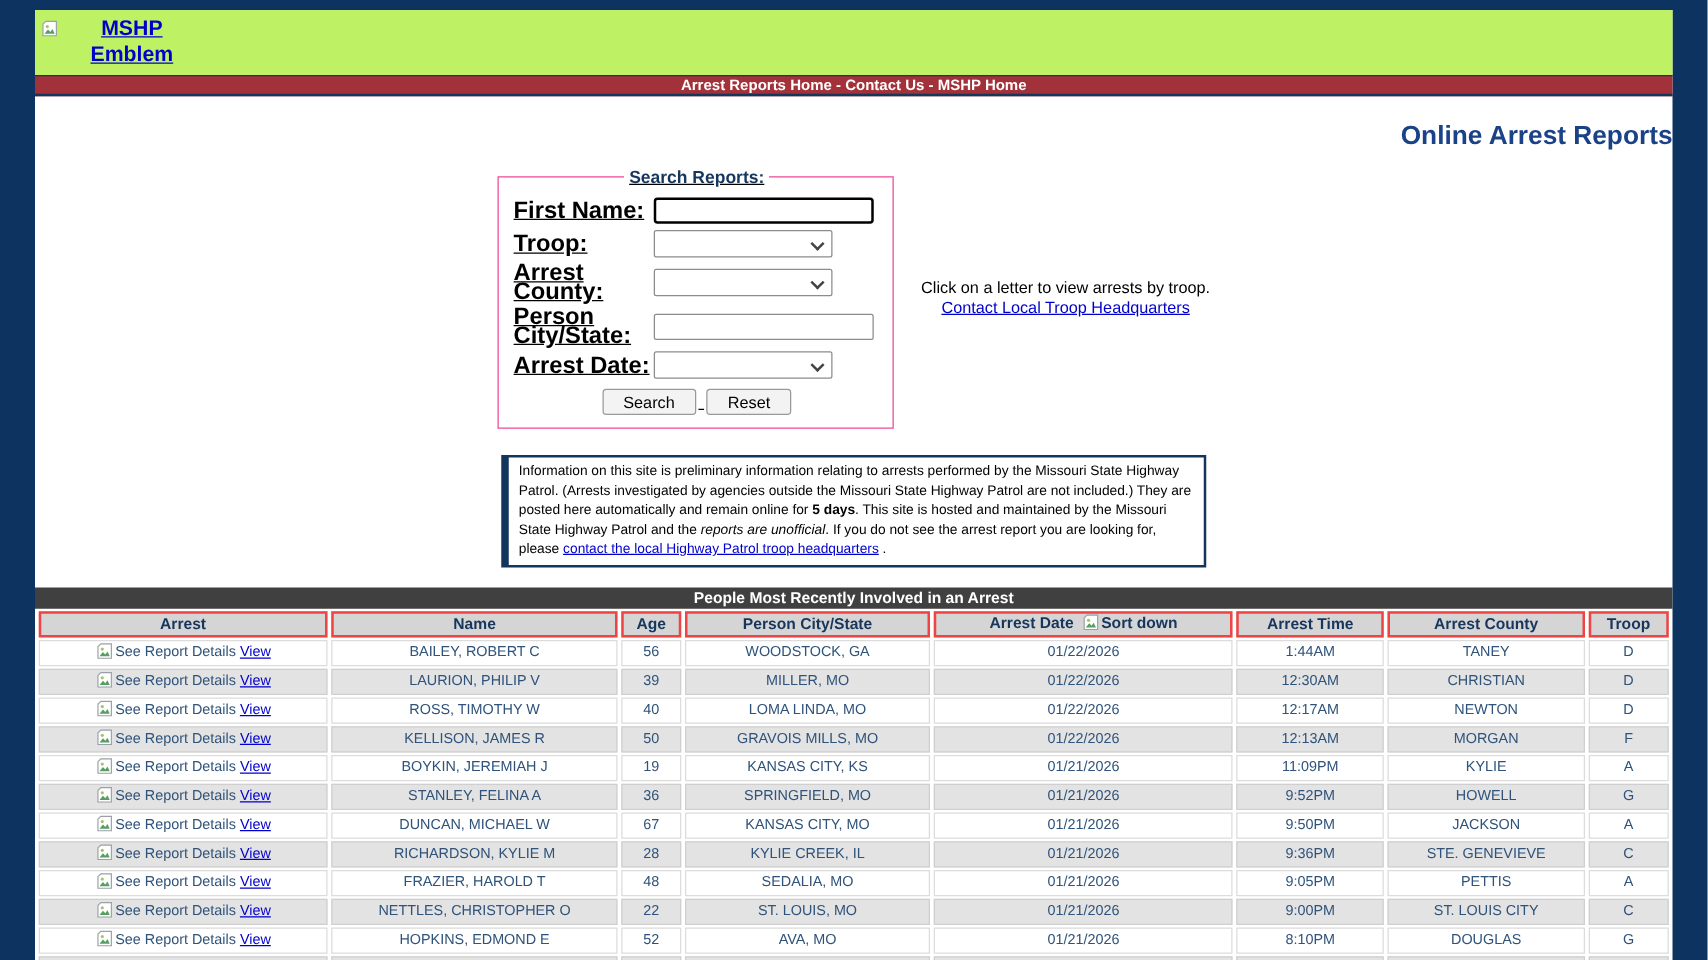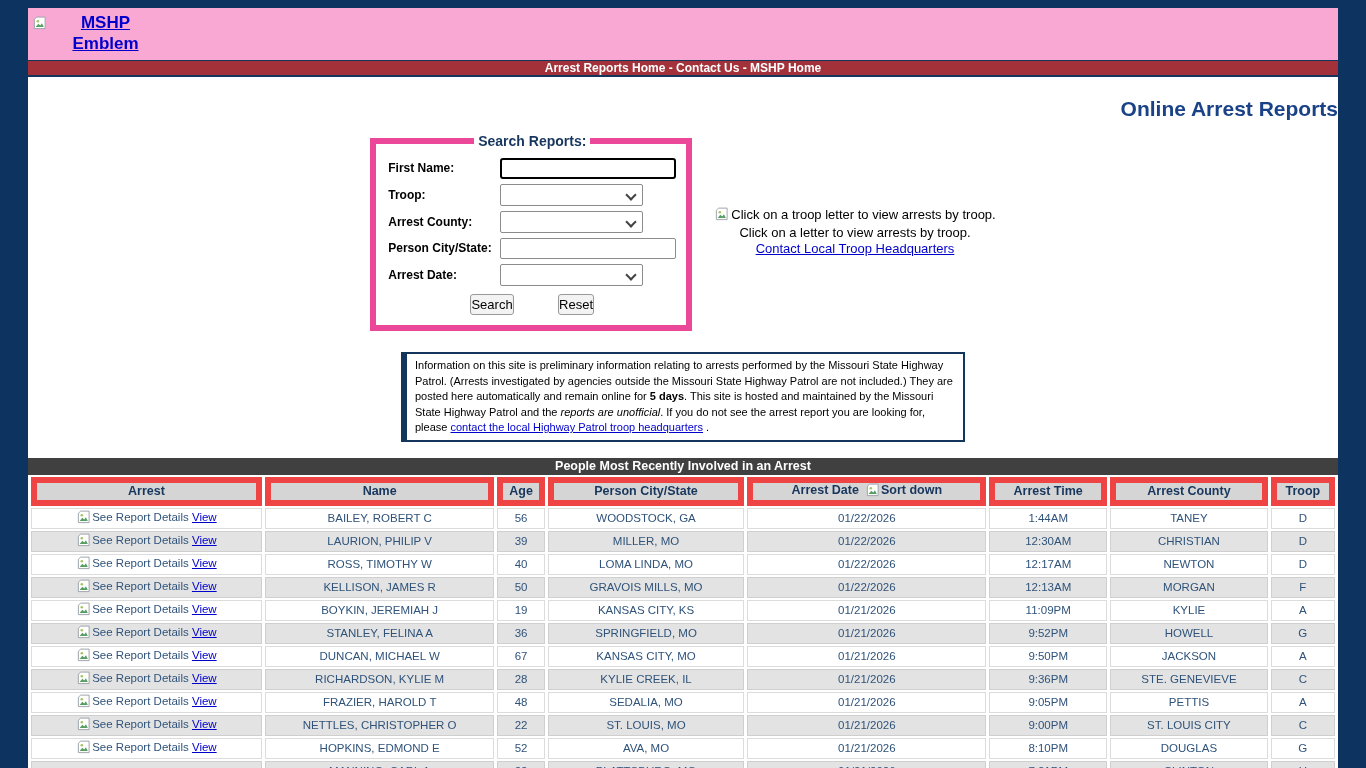--- a/index.html
+++ b/index.html
@@ -5,21 +5,21 @@
   * { box-sizing: border-box; margin: 0; padding: 0; }
   html, body { width: 1366px; height: 768px; overflow: hidden; }
   body {
     background: #0D3460;
     font-family: "Liberation Sans", sans-serif;
     padding-top: 8px;
   }
   .page { margin: 0 28px; background: #FFFFFF; height: 760px; }
 
   
-  .top-header { height: 52px; padding: 4px 2px 0 2px; background: #f9a8d4; }
+  .top-header { height: 52px; padding: 4px 2px 0 2px; background: #bef264; }
   .emblem-link {
     display: inline-block; width: 130px; text-align: center;
     color: #0000CC; font-weight: bold; font-size: 17px; line-height: 21px;
     text-decoration: underline; cursor: pointer;
   }
   .broken-img { display: inline-block; vertical-align: top; }
   .emblem-link .broken-img { float: left; margin: 2px 4px 0 2px; }
 
   
   .nav-bar {
@@ -32,29 +32,29 @@
 
   
   .page-title {
     margin: 20px 0 12px; text-align: right;
     font-size: 21px; font-weight: bold; color: #1A4287;
   }
 
   
   .search-zone { display: flex; justify-content: center; align-items: center; gap: 22px; }
   fieldset.search-box {
-    width: 317px; border: 6px solid #ec4899; padding: 4px 10px 10px 12px;
+    width: 317px; border: 1px solid #ec4899; padding: 4px 10px 10px 12px; text-decoration: underline;
   }
   fieldset.search-box legend {
     margin: 0 auto; padding: 0 4px; color: #17365D;
     font-weight: bold; font-size: 14px;
   }
   .form-row { display: flex; align-items: center; margin: 5px 0; }
   .form-row .lbl {
-    width: 112px; flex: 0 0 112px; font-weight: bold; font-size: 12px;
+    width: 112px; flex: 0 0 112px; font-weight: bold; font-size: 19px;
     color: #000; line-height: 15px;
   }
   .form-row input[type=text] {
     width: 176px; height: 21px; border: 1px solid #8C8C8C; border-radius: 2px;
     font-size: 13px; padding: 0 4px; outline: none;
   }
   .form-row input.focused { border: 2px solid #000; border-radius: 3px; }
   .sel-wrap { position: relative; width: 143px; }
   .sel-wrap select {
     width: 143px; height: 22px; border: 1px solid #8C8C8C; border-radius: 2px;
@@ -62,21 +62,21 @@
   }
   .sel-wrap::after {
     content: ""; position: absolute; right: 8px; top: 7px; width: 6px; height: 6px;
     border-right: 2px solid #444; border-bottom: 2px solid #444;
     transform: rotate(45deg); pointer-events: none;
   }
   .btn-row { text-align: center; margin-top: 8px; }
   .btn-row button {
     font-family: "Liberation Sans", sans-serif; font-size: 13px;
     background: #F3F3F3; border: 1px solid #999; border-radius: 3px;
-    padding: 2px 0; margin: 0 20px; cursor: pointer; color: #000;
+    padding: 2px 16px; margin: 0 2px; cursor: pointer; color: #000;
   }
 
   
   .troop-info { text-align: center; font-size: 13px; color: #000; line-height: 16px; }
   .troop-info .line1 .broken-img { margin-right: 2px; vertical-align: -2px; }
   .troop-info a { color: #0000CC; text-decoration: underline; cursor: pointer; font-size: 13px; }
 
   
   .notice-box {
     width: 564px; margin: 21px auto 0;
@@ -89,21 +89,21 @@
   .table-band {
     margin-top: 16px; height: 17px; background: #404040;
     text-align: center; color: #FFFFFF; font-size: 12.5px; font-weight: bold;
     line-height: 16px;
   }
   table.arrests {
     width: 100%; table-layout: fixed;
     border-collapse: separate; border-spacing: 3px 2px;
   }
   table.arrests th {
-    background: #D5D5D5; border: 6px solid #ef4444;
+    background: #D5D5D5; border: 2px solid #ef4444;
     color: #17365D; font-size: 12.5px; font-weight: bold;
     height: 21px; text-align: center; overflow: hidden; white-space: nowrap;
   }
   table.arrests td {
     height: 21px; border: 1px solid #DCDCDC; background: #FFFFFF;
     text-align: center; font-size: 11.5px; color: #2F537A;
     overflow: hidden; white-space: nowrap; vertical-align: middle;
   }
   table.arrests tr.alt td { background: #E3E3E3; border-color: #CFCFCF; }
   td.arrest-cell { color: #000; font-size: 12px; }
@@ -158,25 +158,20 @@
         <span class="sel-wrap"><select></select></span>
       </div>
 
       <div class="btn-row">
         <button>Search</button>
         <button>Reset</button>
       </div>
     </fieldset>
 
     <div class="troop-info">
-      <div class="line1"><span class="broken-img"><svg width="15" height="14" viewBox="0 0 16 15">
-    <path d="M2.5 3.5 L5 1.2 L14 1.2 L14 13.5 L2.5 13.5 Z" fill="#FFFFFF" stroke="#9AA0A6" stroke-width="1"></path>
-    <circle cx="6.2" cy="5.6" r="1.4" fill="#A5C663"></circle>
-    <path d="M3.8 11.8 L6.8 8.2 L8.8 10.2 L10.6 7.8 L12.6 11.8 Z" fill="#569E63"></path>
-  </svg></span><span>Click on a troop letter to view arrests by troop.</span></div>
       <div>Click on a letter to view arrests by troop.</div>
       <div><a>Contact Local Troop Headquarters</a></div>
     </div>
   </div>
 
   <div class="notice-box">
     <span>Information on this site is preliminary information relating to arrests performed by the Missouri State Highway Patrol. (Arrests investigated by agencies outside the Missouri State Highway Patrol are not included.) They are posted here automatically and remain online for </span><b>5 days</b><span>. This site is hosted and maintained by the Missouri State Highway Patrol and the </span><i>reports are unofficial</i><span>. If you do not see the arrest report you are looking for, please </span><a>contact the local Highway Patrol troop headquarters</a><span> .</span>
   </div>
 
   <div class="table-band">People Most Recently Involved in an Arrest</div>

